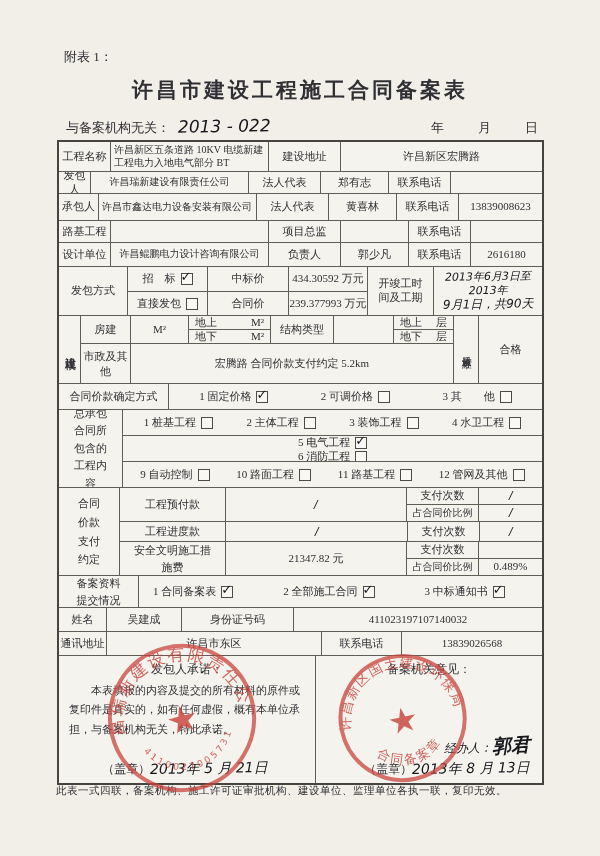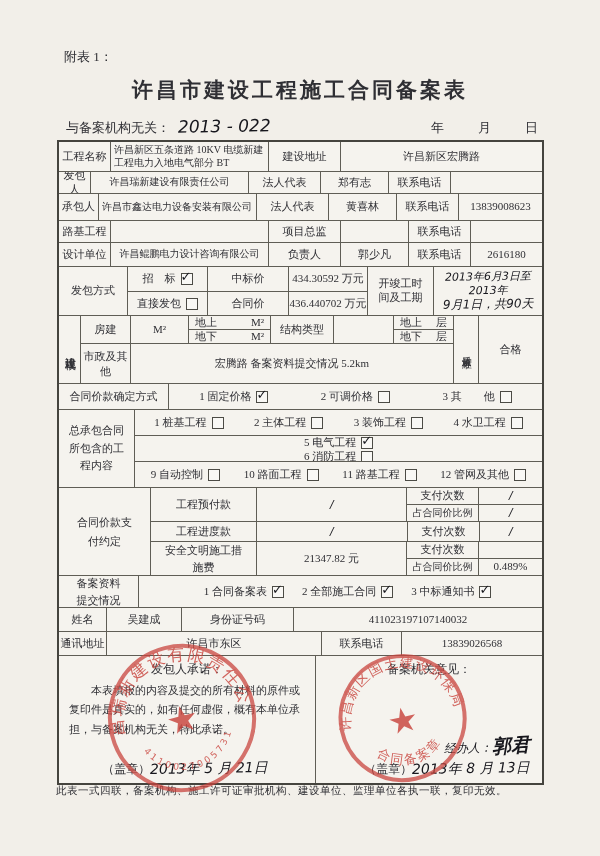--- a/index.html
+++ b/index.html
@@ -106,21 +106,21 @@
           <div class="c" style="flex:1;">434.30592 万元</div>
         </div>
         <div class="row" style="height:24px;">
           <div class="c" style="width:80px;">
             <span>直接发包</span>
             <span class="cb">
                 <span class="tick"></span>
               </span>
           </div>
           <div class="c" style="width:81px;">合同价</div>
-          <div class="c" style="flex:1;">436.440702 万元</div>
+          <div class="c" style="flex:1;">239.377993 万元</div>
         </div>
       </div>
       <div class="c" style="width:66px;padding:0 8px;">开竣工时间及工期</div>
       <div class="c nr" style="flex:1;flex-direction:column;">
         <span class="hw" style="font-size:11px;">2013年6月3日至2013年</span>
         <span class="hw" style="font-size:12px;">9月1日，共90天</span>
       </div>
     </div>
 
     <div class="row" style="height:68px;">
@@ -147,21 +147,21 @@
                 <span>层</span>
             </div>
             <div class="c" style="height:14px;justify-content:space-between;padding:0 6px;">
               <span>地下</span>
                 <span>层</span>
             </div>
           </div>
         </div>
         <div class="row" style="height:40px;">
           <div class="c" style="width:50px;flex-direction:column;line-height:1.3;">市政及其他</div>
-          <div class="c" style="flex:1;">宏腾路  备案资料提交情况 5.2km</div>
+          <div class="c" style="flex:1;">宏腾路  合同价款支付约定 5.2km</div>
         </div>
       </div>
       <div class="c vert small" style="width:25px;">质量标准</div>
       <div class="c nr" style="flex:1;">合格</div>
     </div>
 
     <div class="row" style="height:26px;">
       <div class="c" style="width:110px;">合同价款确定方式</div>
       <div class="c nr spread" style="flex:1;">
         <span class="opt">
@@ -179,21 +179,21 @@
         <span class="opt">
             <span>3 其　　他</span>
             <span class="cb">
               <span class="tick"></span>
             </span>
           </span>
       </div>
     </div>
 
     <div class="row" style="height:78px;">
-      <div class="c" style="width:76px;padding:0 10px;line-height:1.6;">总承包合同所包含的工程内容</div>
+      <div class="c" style="width:64px;padding:0 10px;line-height:1.6;">总承包合同所包含的工程内容</div>
       <div class="col" style="flex:1;">
         <div class="c nr spread" style="height:26px;border-right:none;">
           <span class="opt">
               <span>1 桩基工程</span>
               <span class="cb">
                 <span class="tick"></span>
               </span>
             </span>
           <span class="opt">
               <span>2 主体工程</span>
@@ -263,21 +263,21 @@
               <span>12 管网及其他</span>
               <span class="cb">
                 <span class="tick"></span>
               </span>
             </span>
         </div>
       </div>
     </div>
 
     <div class="row" style="height:88px;">
-      <div class="c" style="width:92px;padding:0 16px;line-height:1.7;">合同价款支付约定</div>
+      <div class="c" style="width:61px;padding:0 16px;line-height:1.7;">合同价款支付约定</div>
       <div class="col" style="flex:1;">
         <div class="row" style="height:34px;">
           <div class="c" style="width:106px;">工程预付款</div>
           <div class="c" style="flex:1;">
               <span class="hw">/</span>
             </div>
           <div class="col" style="width:135px;">
             <div class="row" style="height:17px;">
               <div class="c" style="width:72px;">支付次数</div>
               <div class="c nr" style="flex:1;">
@@ -314,21 +314,21 @@
               <div class="c small" style="width:72px;">占合同价比例</div>
               <div class="c nr" style="flex:1;">0.489%</div>
             </div>
           </div>
         </div>
       </div>
     </div>
 
     <div class="row" style="height:32px;">
       <div class="c" style="width:80px;padding:0 14px;line-height:1.5;">备案资料提交情况</div>
-      <div class="c nr" style="flex:1;justify-content:center;gap:18px;padding-left:14px;">
+      <div class="c nr" style="flex:1;justify-content:flex-start;gap:50px;padding-left:14px;">
         <span class="opt">
             <span>1 合同备案表</span>
             <span class="cb">
               <span class="tick">✓</span>
             </span>
           </span>
         <span class="opt">
             <span>2 全部施工合同</span>
             <span class="cb">
               <span class="tick">✓</span>

